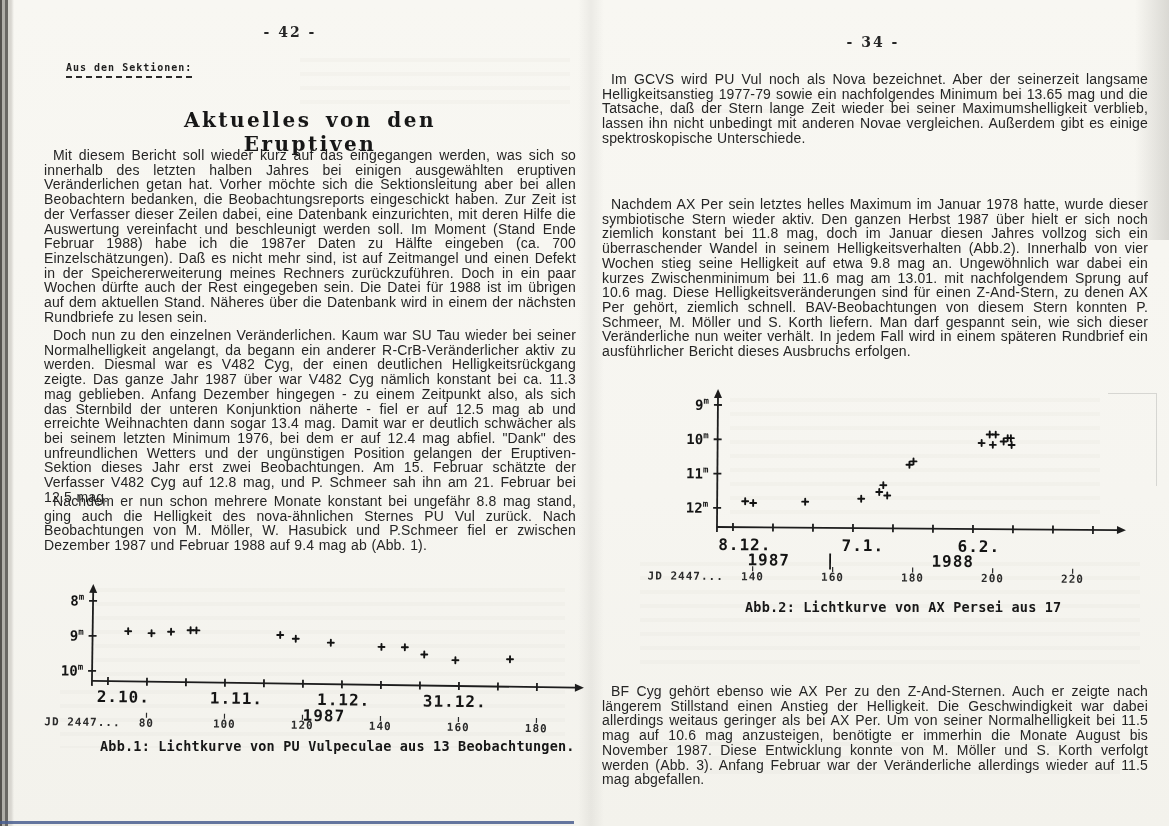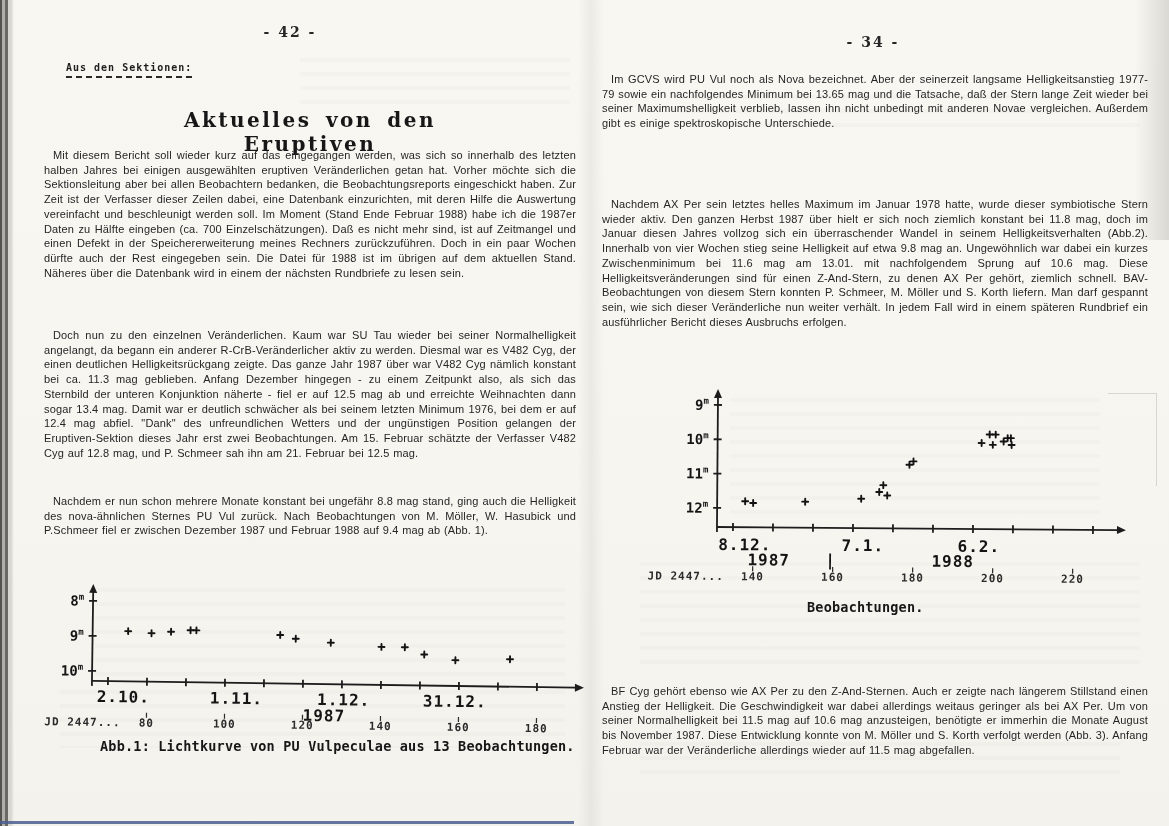--- a/index.html
+++ b/index.html
@@ -18,21 +18,21 @@
   .noise{background:repeating-linear-gradient(to bottom,rgba(110,108,100,0.55) 0 4px,rgba(0,0,0,0) 4px 14px);
          opacity:.06;filter:blur(.6px);pointer-events:none;}
   .ghost-box{left:1108px;top:393px;width:48px;height:92px;opacity:.5;
          border-top:1px solid rgba(90,90,90,.4);border-right:1px solid rgba(90,90,90,.4);}
   
   .pagenum{font-family:"DejaVu Serif",serif;font-weight:bold;font-size:14px;letter-spacing:2px;text-align:center;}
   .section-header{margin:0;font-family:"DejaVu Sans Mono",monospace;font-weight:bold;font-size:10px;
          letter-spacing:1px;color:#1e1e1e;border-bottom:2px dashed #2a2a2a;padding-bottom:3px;display:inline-block;}
   .title{margin:0;font-family:"DejaVu Serif",serif;font-weight:700;font-size:20px;letter-spacing:2.5px;
          word-spacing:5px;text-align:center;color:#171717;}
-  .body{margin:0;font-size:11px;line-height:14.7px;text-align:justify;text-indent:9px;
+  .body{margin:0;font-size:14px;line-height:14.7px;text-align:justify;text-indent:9px;
         letter-spacing:.15px;word-spacing:.5px;hyphens:auto;color:#252525;}
   .caption{font-family:"DejaVu Sans Mono",monospace;font-weight:bold;font-size:13.5px;color:#161616;letter-spacing:.2px;}
   .cap-line{display:block;line-height:19px;}
   .cap-cont{padding-left:62px;}
   
   svg.chart{overflow:visible;}
   .chart1{transform:rotate(0.8deg);transform-origin:60px 100px;}
   .chart2{transform:rotate(0.45deg);transform-origin:80px 140px;}
   .ax{stroke:#1d1d1d;stroke-width:1.8;}
   .ah{fill:#1d1d1d;stroke:none;}
@@ -203,21 +203,21 @@
         <line x1="193" y1="183" x2="193" y2="188" class="tick2"></line>
         <text x="193" y="197" text-anchor="middle" class="jd">160</text>
         <line x1="273" y1="183" x2="273" y2="188" class="tick2"></line>
         <text x="273" y="197" text-anchor="middle" class="jd">180</text>
         <line x1="353" y1="183" x2="353" y2="188" class="tick2"></line>
         <text x="353" y="197" text-anchor="middle" class="jd">200</text>
         <line x1="433" y1="183" x2="433" y2="188" class="tick2"></line>
         <text x="433" y="197" text-anchor="middle" class="jd">220</text>
       </svg>
     <div class="abs caption" style="left:745px;top:598px;">
-      <span class="cap-line cap-cont">Beobachtungen.</span>
+      <span class="cap-line">Abb.2: Lichtkurve von AX Persei aus 17</span>
     </div>
     <p class="abs body" style="left:602px;top:684px;width:546px;">BF Cyg gehört ebenso wie AX Per zu den Z-And-Sternen. Auch er zeigte nach längerem Stillstand einen Anstieg der Helligkeit. Die Geschwindigkeit war dabei allerdings weitaus geringer als bei AX Per. Um von seiner Normalhelligkeit bei 11.5 mag auf 10.6 mag anzusteigen, benötigte er immerhin die Monate August bis November 1987. Diese Entwicklung konnte von M. Möller und S. Korth verfolgt werden (Abb. 3). Anfang Februar war der Veränderliche allerdings wieder auf 11.5 mag abgefallen.</p>
   </section>
 
   <div class="abs noise" style="left:300px;top:58px;width:270px;height:52px;"></div>
   <div class="abs noise" style="left:95px;top:588px;width:470px;height:95px;"></div>
   <div class="abs noise" style="left:60px;top:690px;width:505px;height:58px;"></div>
   <div class="abs noise" style="left:680px;top:95px;width:460px;height:40px;"></div>
   <div class="abs noise" style="left:730px;top:398px;width:370px;height:126px;"></div>
   <div class="abs noise" style="left:640px;top:562px;width:500px;height:106px;"></div>

